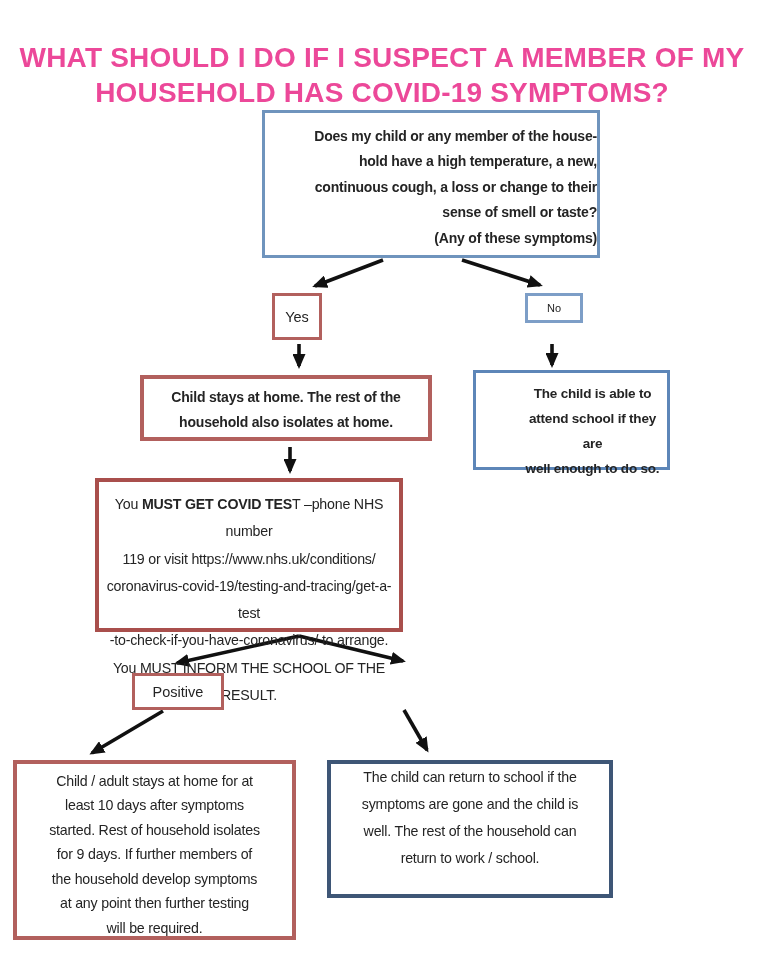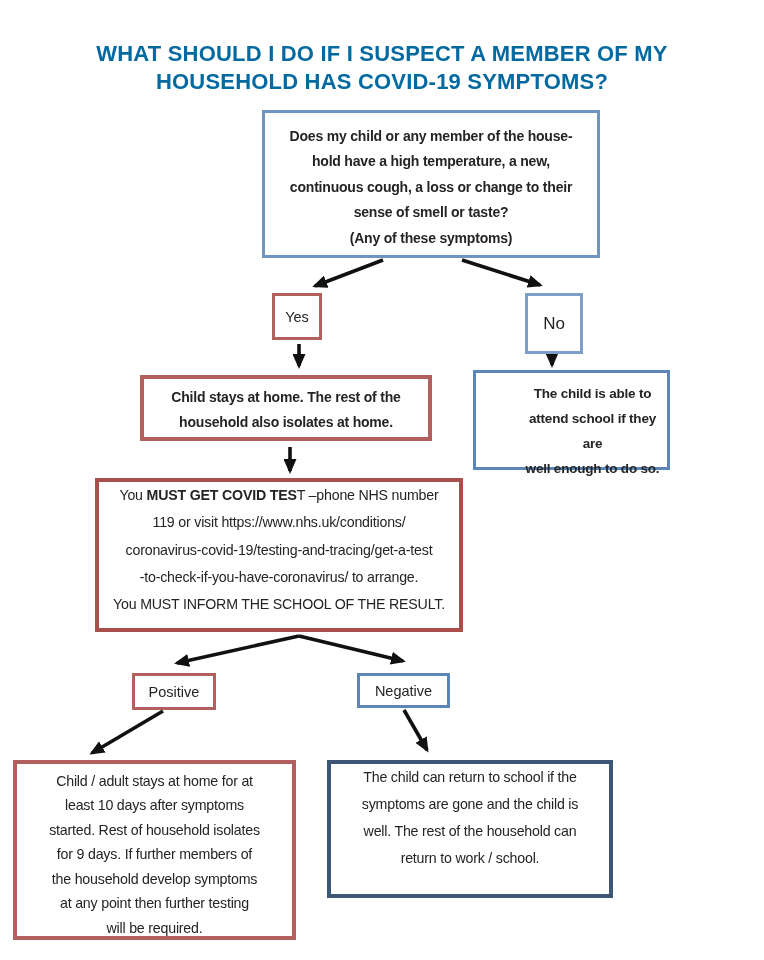--- a/index.html
+++ b/index.html
@@ -8,43 +8,43 @@
   }
   *{margin:0;padding:0;box-sizing:border-box;}
   html,body{background:#e9e9e9;}
   body{font-family:"Liberation Sans", sans-serif;}
   .page{
     position:relative;width:764px;height:960px;background:var(--bg);
     overflow:hidden;margin:0 auto;
   }
   .title{
     position:absolute;left:0;top:40px;width:764px;text-align:center;
-    font-size:22px;font-weight:bold;color:#0369a1;line-height:1.25;
+    font-size:28px;font-weight:bold;color:#ec4899;line-height:1.25;
     letter-spacing:.2px;white-space:pre-line;
   }
   .arrows{position:absolute;left:0;top:0;width:764px;height:960px;}
   .arrows line, .arrows path.fork{stroke:var(--arrow);stroke-width:3.6;fill:none;}
   .arrows .head{fill:var(--arrow);}
   .box{position:absolute;background:#fff;color:var(--text);text-align:center;}
   .bt{white-space:pre-line;font-size:14px;letter-spacing:-.2px;line-height:1.8;}
   .bold{font-weight:bold;}
   
-  .q{left:262px;top:110px;width:338px;height:148px;border:3px solid var(--blue);padding-top:11px;}
+  .q{left:262px;top:110px;width:338px;height:148px;border:3px solid var(--blue);padding-top:11px;text-align:right;}
   .q .bt{font-size:14px;line-height:1.82;}
   .yes{left:272px;top:293px;width:50px;height:47px;border:3px solid var(--red);
        display:flex;align-items:center;justify-content:center;font-size:14.5px;}
-  .no{left:525px;top:293px;width:58px;height:61px;border:3px solid var(--blue_light);
-      display:flex;align-items:center;justify-content:center;font-size:17px;}
+  .no{left:525px;top:293px;width:58px;height:30px;border:3px solid var(--blue_light);
+      display:flex;align-items:center;justify-content:center;font-size:11px;}
   .stay{left:140px;top:375px;width:292px;height:66px;border:4px solid var(--red);padding-top:6px;}
   .stay .bt{line-height:1.75;}
   .attend{left:473px;top:370px;width:197px;height:100px;border:3px solid var(--blue_mid);padding-top:9px;padding-left:42px;}
   .attend .bt{font-size:13.5px;line-height:1.85;}
-  .test{left:95px;top:478px;width:368px;height:154px;border:4px solid var(--red_dark);}
+  .test{left:95px;top:478px;width:308px;height:154px;border:4px solid var(--red_dark);padding-top:9px;}
   .test .bt{font-size:14.2px;letter-spacing:-.2px;line-height:1.92;}
-  .pos{left:132px;top:673px;width:84px;height:37px;border:3px solid var(--red);
+  .pos{left:132px;top:673px;width:92px;height:37px;border:3px solid var(--red);
        display:flex;align-items:center;justify-content:center;font-size:14.5px;}
   .neg{left:357px;top:673px;width:93px;height:35px;border:3px solid var(--blue_mid);
        display:flex;align-items:center;justify-content:center;font-size:14.5px;}
   .iso{left:13px;top:760px;width:283px;height:180px;border:4px solid var(--red);padding-top:5px;}
   .iso .bt{font-size:14.2px;line-height:1.72;}
   .ret{left:327px;top:760px;width:286px;height:138px;border:4px solid var(--navy);}
   .ret .bt{font-size:14.2px;line-height:1.9;}
 </style>
 </head>
 <body>
@@ -103,23 +103,20 @@
 119 or visit https://www.nhs.uk/conditions/
 coronavirus-covid-19/testing-and-tracing/get-a-test
 -to-check-if-you-have-coronavirus/ to arrange.
 You </span><span style="font-weight: normal;">MUST INFORM THE SCHOOL OF THE RESULT</span><span>.</span></div>
   </div>
 
   <div class="box pos">
     <span>Positive</span>
   </div>
 
-  <div class="box neg">
-    <span>Negative</span>
-  </div>
 
   <div class="box iso">
     <div class="bt">Child / adult stays at home for at
 least 10 days after symptoms
 started.  Rest of household isolates
 for 9 days.  If further members of
 the household develop symptoms
 at any point then further testing
 will be required.</div>
   </div>

